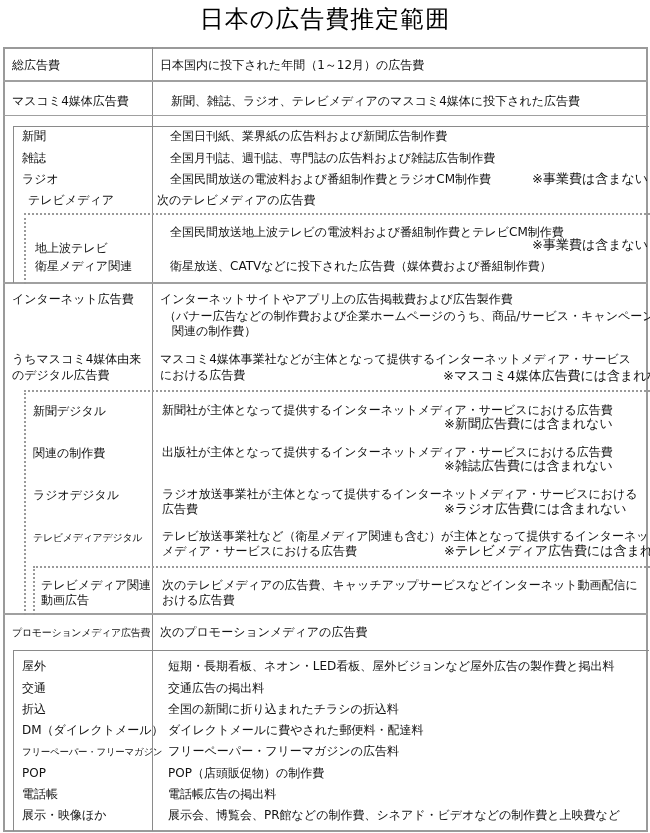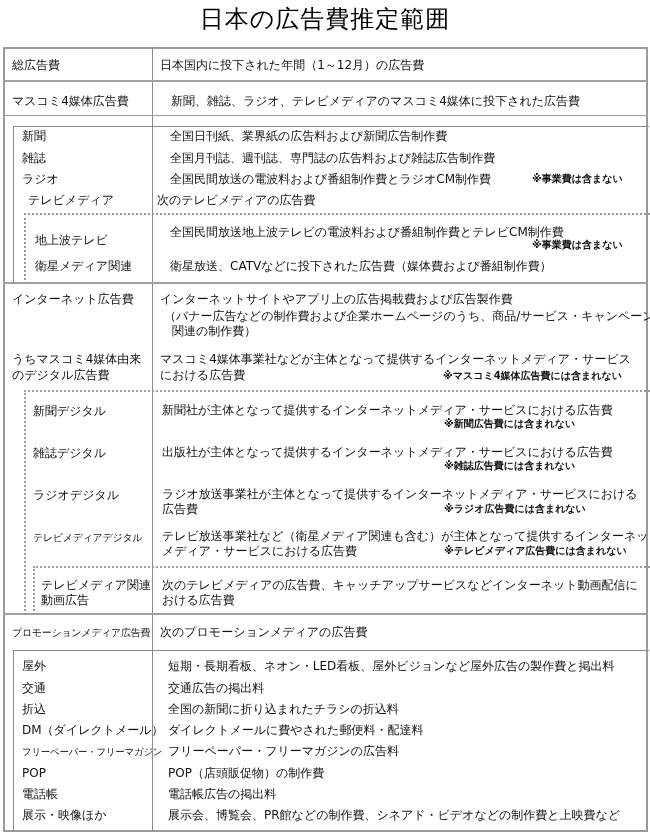--- a/index.html
+++ b/index.html
@@ -15,21 +15,21 @@
     }
     .frame {
       position: absolute; left: 3px; top: 47px; width: 641px; height: 781px;
       border: 2px solid #9a9a9a; box-sizing: content-box;
     }
     .vdiv { position: absolute; left: 152px; top: 47px; width: 1px; height: 784px; background: #8a8a8a; }
     .hline { position: absolute; left: 3px; width: 645px; height: 2px; background: #a0a0a0; }
     .box-solid { position: absolute; border: 1px solid #8a8a8a; border-bottom: none; border-right: none; }
     .box-dot { position: absolute; border-top: 2px dotted #9a9a9a; border-left: 2px dotted #9a9a9a; }
     .t { position: absolute; font-size: 12px; line-height: 16px; white-space: nowrap; color: #111; }
-    .note { position: absolute; font-size: 10px; line-height: 12px; white-space: nowrap; color: #111; font-weight: bold; }
+    .note { position: absolute; font-size: 13px; line-height: 12px; white-space: nowrap; color: #111; }
     .small { font-size: 10px; letter-spacing: -0.3px; }
   </style>
 </head>
 <body>
 
 <div class="title">日本の広告費推定範囲</div>
 
 <div class="frame"></div>
 <div class="vdiv"></div>
 
@@ -53,42 +53,42 @@
 <div class="t" style="left:22px;top:128px">新聞</div>
 <div class="t" style="left:170px;top:128px">全国日刊紙、業界紙の広告料および新聞広告制作費</div>
 <div class="t" style="left:22px;top:150px">雑誌</div>
 <div class="t" style="left:170px;top:150px">全国月刊誌、週刊誌、専門誌の広告料および雑誌広告制作費</div>
 <div class="t" style="left:22px;top:171px">ラジオ</div>
 <div class="t" style="left:170px;top:171px">全国民間放送の電波料および番組制作費とラジオCM制作費</div>
 <div class="note" style="left:532px;top:173px">※事業費は含まない</div>
 <div class="t" style="left:28px;top:192px">テレビメディア</div>
 <div class="t" style="left:157px;top:192px">次のテレビメディアの広告費</div>
 
-<div class="t" style="left:35px;top:232px">地上波テレビ</div>
+<div class="t" style="left:35px;top:240px">地上波テレビ</div>
 <div class="t" style="left:170px;top:224px">全国民間放送地上波テレビの電波料および番組制作費とテレビCM制作費</div>
 <div class="note" style="left:532px;top:239px">※事業費は含まない</div>
 <div class="t" style="left:35px;top:258px">衛星メディア関連</div>
 <div class="t" style="left:170px;top:258px">衛星放送、CATVなどに投下された広告費（媒体費および番組制作費）</div>
 
 <div class="t" style="left:12px;top:291px">インターネット広告費</div>
 <div class="t" style="left:160px;top:291px">インターネットサイトやアプリ上の広告掲載費および広告製作費</div>
 <div class="t" style="left:164px;top:308px">（バナー広告などの制作費および企業ホームページのうち、商品/サービス・キャンペーン</div>
 <div class="t" style="left:172px;top:323px">関連の制作費）</div>
 
 <div class="t" style="left:12px;top:351px">うちマスコミ4媒体由来</div>
 <div class="t" style="left:12px;top:367px">のデジタル広告費</div>
 <div class="t" style="left:160px;top:351px">マスコミ4媒体事業社などが主体となって提供するインターネットメディア・サービス</div>
 <div class="t" style="left:160px;top:367px">における広告費</div>
 <div class="note" style="left:443px;top:370px">※マスコミ4媒体広告費には含まれない</div>
 
 <div class="t" style="left:33px;top:403px">新聞デジタル</div>
 <div class="t" style="left:162px;top:402px">新聞社が主体となって提供するインターネットメディア・サービスにおける広告費</div>
 <div class="note" style="left:444px;top:418px">※新聞広告費には含まれない</div>
 
-<div class="t" style="left:33px;top:445px">雑誌デジタル</div>
+<div class="t" style="left:33px;top:445px">関連の制作費</div>
 <div class="t" style="left:162px;top:444px">出版社が主体となって提供するインターネットメディア・サービスにおける広告費</div>
 <div class="note" style="left:444px;top:460px">※雑誌広告費には含まれない</div>
 
 <div class="t" style="left:33px;top:487px">ラジオデジタル</div>
 <div class="t" style="left:162px;top:486px">ラジオ放送事業社が主体となって提供するインターネットメディア・サービスにおける</div>
 <div class="t" style="left:162px;top:501px">広告費</div>
 <div class="note" style="left:444px;top:503px">※ラジオ広告費には含まれない</div>
 
 <div class="t small" style="left:33px;top:530px">テレビメディアデジタル</div>
 <div class="t" style="left:162px;top:528px">テレビ放送事業社など（衛星メディア関連も含む）が主体となって提供するインターネット</div>

